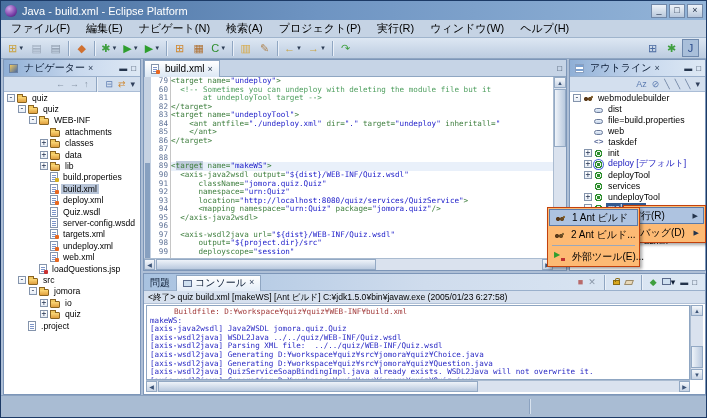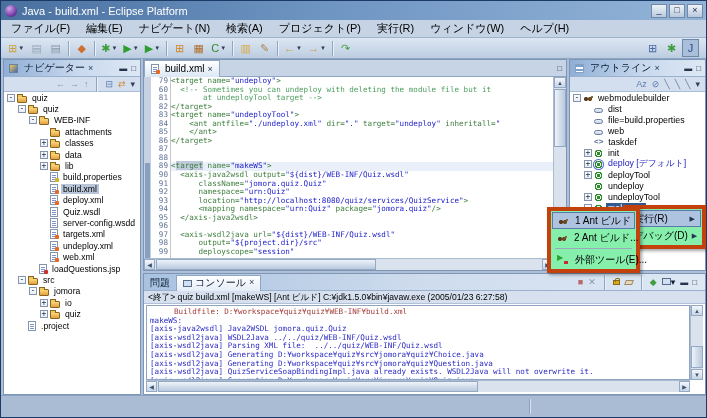--- a/index.html
+++ b/index.html
@@ -144,21 +144,21 @@
   .console-out .line{height:8.6px;line-height:8.6px;}
   .console-out .err{color:#a03939;padding-left:24px;}
   #con-vscroll{top:31px;right:2px;bottom:14px;}
   #con-hscroll{left:2px;right:15px;bottom:2px;}
 
   
   .statusbar{position:absolute;left:0;right:0;bottom:0;height:22px;background:#a9bcd3;border-top:1px solid #8ba2c0;}
   .status-div{position:absolute;left:528px;top:3px;width:1px;height:15px;background:#8ba2c0;box-shadow:1px 0 0 #d8e2ee;}
 
   
-  .ctx-menu{position:absolute;background:#86efac;border:4px solid #c2410c;
+  .ctx-menu{position:absolute;background:#fdba74;border:1px solid #c2410c;
     box-shadow:2px 2px 3px rgba(0,0,0,.35);font-size:10px;z-index:60;padding:1px;}
   .ctx-item{display:flex;align-items:center;height:17px;padding:0 5px;gap:4px;white-space:nowrap;}
   .ctx-item.hl{background:#aec3e0;border:1px solid #5a7aaa;height:17px;}
   .ctx-item .arrow{margin-left:auto;font-size:7px;color:#24344c;}
   .ctx-sep{height:1px;background:#9aa8bc;margin:2px 3px;}
   #run-menu{left:622px;top:204px;width:83px;}
   #ant-menu{left:546px;top:206px;width:93px;}
 </style>
 </head>
 <body>
@@ -527,21 +527,21 @@
         <div class="tree-row">
           <span style="width: 11px; flex: 0 0 auto;"></span>
           <span class="exp">+</span>
           <span class="ic ic-target"></span>
           <span class="t-label">deployTool</span>
         </div>
         <div class="tree-row">
           <span style="width: 11px; flex: 0 0 auto;"></span>
           <span style="width: 10px; flex: 0 0 auto;"></span>
           <span class="ic ic-target"></span>
-          <span class="t-label">undeploy</span>
+          <span class="t-label">services</span>
         </div>
         <div class="tree-row">
           <span style="width: 11px; flex: 0 0 auto;"></span>
           <span class="exp">+</span>
           <span class="ic ic-target"></span>
           <span class="t-label">undeployTool</span>
         </div>
         <div class="tree-row">
           <span style="width: 11px; flex: 0 0 auto;"></span>
           <span class="exp">-</span>

